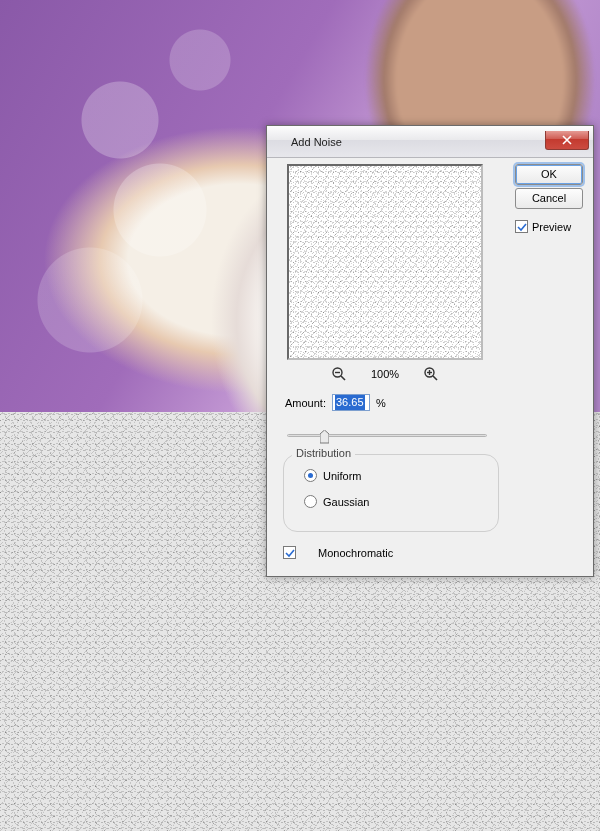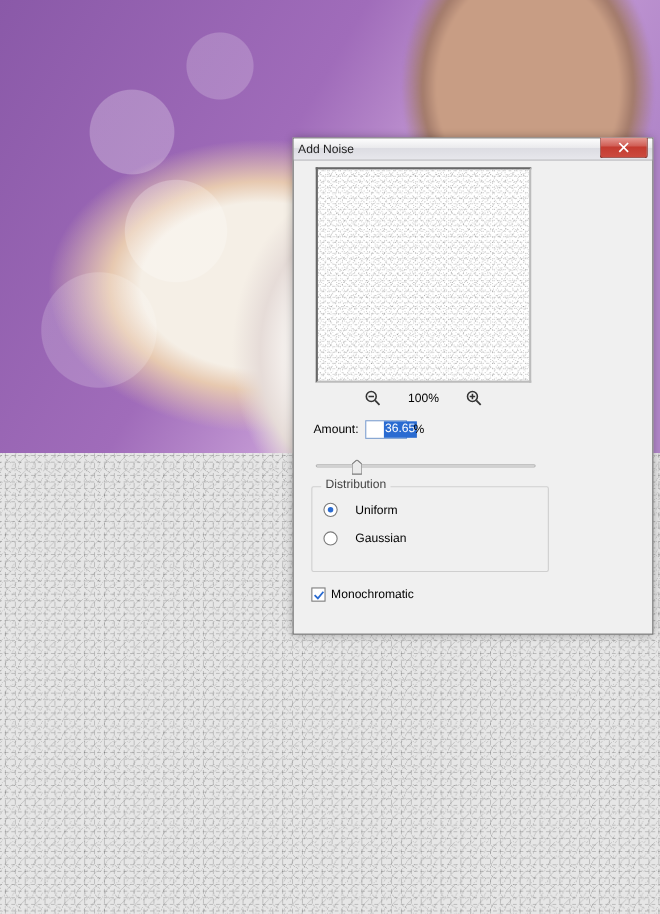--- a/index.html
+++ b/index.html
@@ -42,24 +42,24 @@
   }
 
   
   .dialog {
     position: absolute; top: 125px; left: 266px; width: 328px; height: 452px;
     background: #f0f0f0;
     border: 1px solid #6b6b6b;
     box-shadow: 0 0 8px rgba(0,0,0,.35);
   }
   .titlebar {
-    height: 20px; display: flex; align-items: center;
+    height: 32px; display: flex; align-items: center;
     background: linear-gradient(#fdfdfd, #e9e9ec 45%, #dcdce2 46%, #e7e7ec);
     border-bottom: 1px solid #b7b7bc;
-    padding-left: 4px;
+    padding-left: 24px;
   }
   .titlebar .title { color: #222; }
   .close-btn {
     margin-left: auto; width: 44px; height: 19px; margin-right: 4px; margin-top: -2px;
     background: linear-gradient(#e59a93, #cf5b52 45%, #c33a2f 46%, #cc4b40);
     border: 1px solid #8e3a33; border-top: none; border-radius: 0 0 3px 3px;
     display: flex; align-items: center; justify-content: center; color: #fff;
   }
   .close-btn svg { width: 10px; height: 10px; }
 
@@ -86,41 +86,41 @@
       repeating-radial-gradient(circle at 12px 10px, rgba(0,0,0,.18) 0 .5px, transparent .6px 6px);
     background-size: 5px 5px, 7px 7px, 11px 11px;
   }
   .zoom-row { position: absolute; top: 208px; left: 30px; width: 176px; display: flex; align-items: center; justify-content: center; gap: 18px; }
   .mag { width: 16px; height: 16px; display: inline-flex; }
   .zoom-label { min-width: 40px; text-align: center; }
 
   
   .amount-row { position: absolute; top: 236px; left: 18px; display: flex; align-items: center; gap: 6px; }
   .num-input {
-    width: 38px; height: 17px; border: 1px solid #7d9fcf; background: #fff; padding: 0 16px;
+    width: 38px; height: 17px; border: 1px solid #7d9fcf; background: #fff; padding: 0 2px;
   }
   .num-input .val { display: inline-block; background: #2a6bd1; color: #fff; padding: 0 1px; line-height: 15px; }
   .slider-wrap { position: absolute; top: 270px; left: 20px; width: 200px; height: 16px; }
   .slider-track { position: absolute; top: 6px; left: 0; width: 200px; height: 3px; background: linear-gradient(#cfcfcf,#ededed); border: 1px solid #b4b4b4; border-radius: 2px; }
   .slider-thumb { position: absolute; top: 2px; left: 33px; width: 9px; height: 14px; pointer-events: auto; }
   .slider-thumb svg { width: 9px; height: 14px; }
 
   
   .group {
     position: absolute; top: 296px; left: 16px; width: 216px; height: 78px;
-    border: 1px solid #cfcfcf; border-radius: 2px;
+    border: 1px solid #cfcfcf; border-radius: 14px;
   }
   .group-label { position: absolute; top: -8px; left: 8px; background: #f0f0f0; padding: 0 4px; color: #444; }
-  .radio-row { position: absolute; left: 10px; display: flex; align-items: center; gap: 16px; }
+  .radio-row { position: absolute; left: 20px; display: flex; align-items: center; gap: 6px; }
   .radio-row.r1 { top: 14px; } .radio-row.r2 { top: 40px; text-align: center; }
   .radio { width: 13px; height: 13px; border: 1px solid #7a7a7a; border-radius: 50%; background: #fff; display: inline-flex; align-items: center; justify-content: center; }
   .radio.checked::after { content: ""; width: 5px; height: 5px; background: #2a6bd1; border-radius: 50%; }
 
   
-  .mono-row { position: absolute; top: 388px; left: 16px; display: flex; align-items: center; gap: 5px; }
+  .mono-row { position: absolute; top: 388px; left: 16px; display: flex; align-items: center; gap: 22px; }
 </style>
 </head>
 <body>
 
 <div class="photo"></div>
 <div class="hair"></div>
 <div class="body"></div>
 <div class="noise-area"></div>
 
 <div class="dialog">
@@ -128,20 +128,32 @@
     <span class="title">Add Noise</span>
     <div class="close-btn">
       <svg viewBox="0 0 10 10">
           <path d="M1 1 L9 9 M9 1 L1 9" stroke="#fff" stroke-width="1.6" fill="none"></path>
         </svg>
     </div>
   </div>
 
   <div class="content">
 
+    <div class="side">
+      <div class="btn focus"><span>OK</span></div>
+      <div class="btn"><span>Cancel</span></div>
+      <div class="preview-row">
+        <span class="chk">
+          <svg viewBox="0 0 10 10">
+              <path d="M1 5 L4 8 L9 2" stroke="#2a6bd1" stroke-width="1.6" fill="none"></path>
+            </svg>
+        </span>
+        <span>Preview</span>
+      </div>
+    </div>
 
     <div class="preview-box"></div>
 
     <div class="zoom-row">
       <span class="mag">
         <svg viewBox="0 0 16 16">
           <circle cx="6.5" cy="6.5" r="4.5" stroke="#333" stroke-width="1.4" fill="none"></circle>
           <line x1="10" y1="10" x2="14" y2="14" stroke="#333" stroke-width="1.6"></line>
           <line x1="4" y1="6.5" x2="9" y2="6.5" stroke="#333" stroke-width="1.4"></line>
         </svg>

